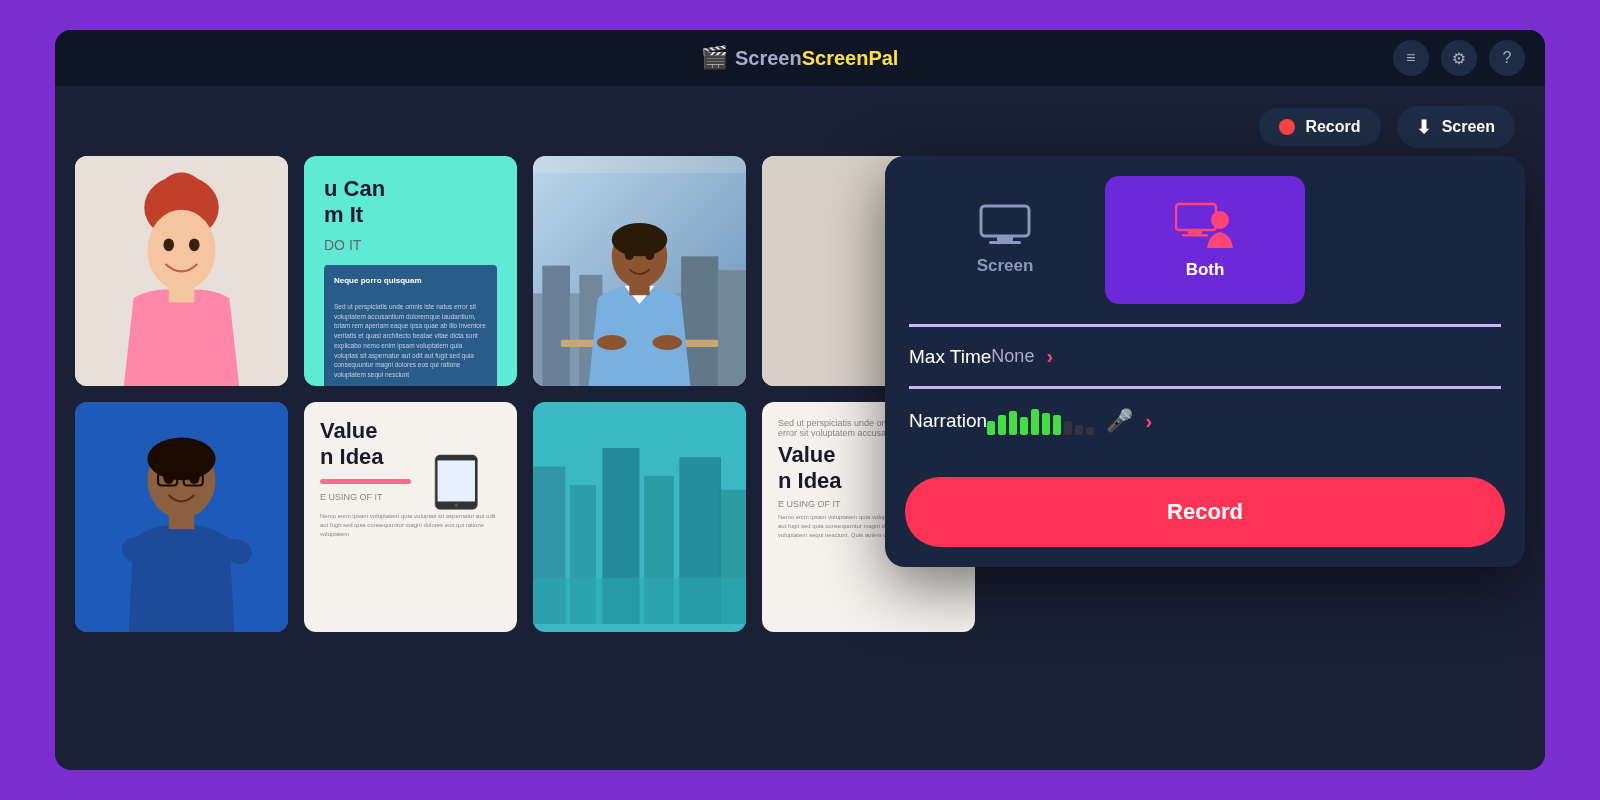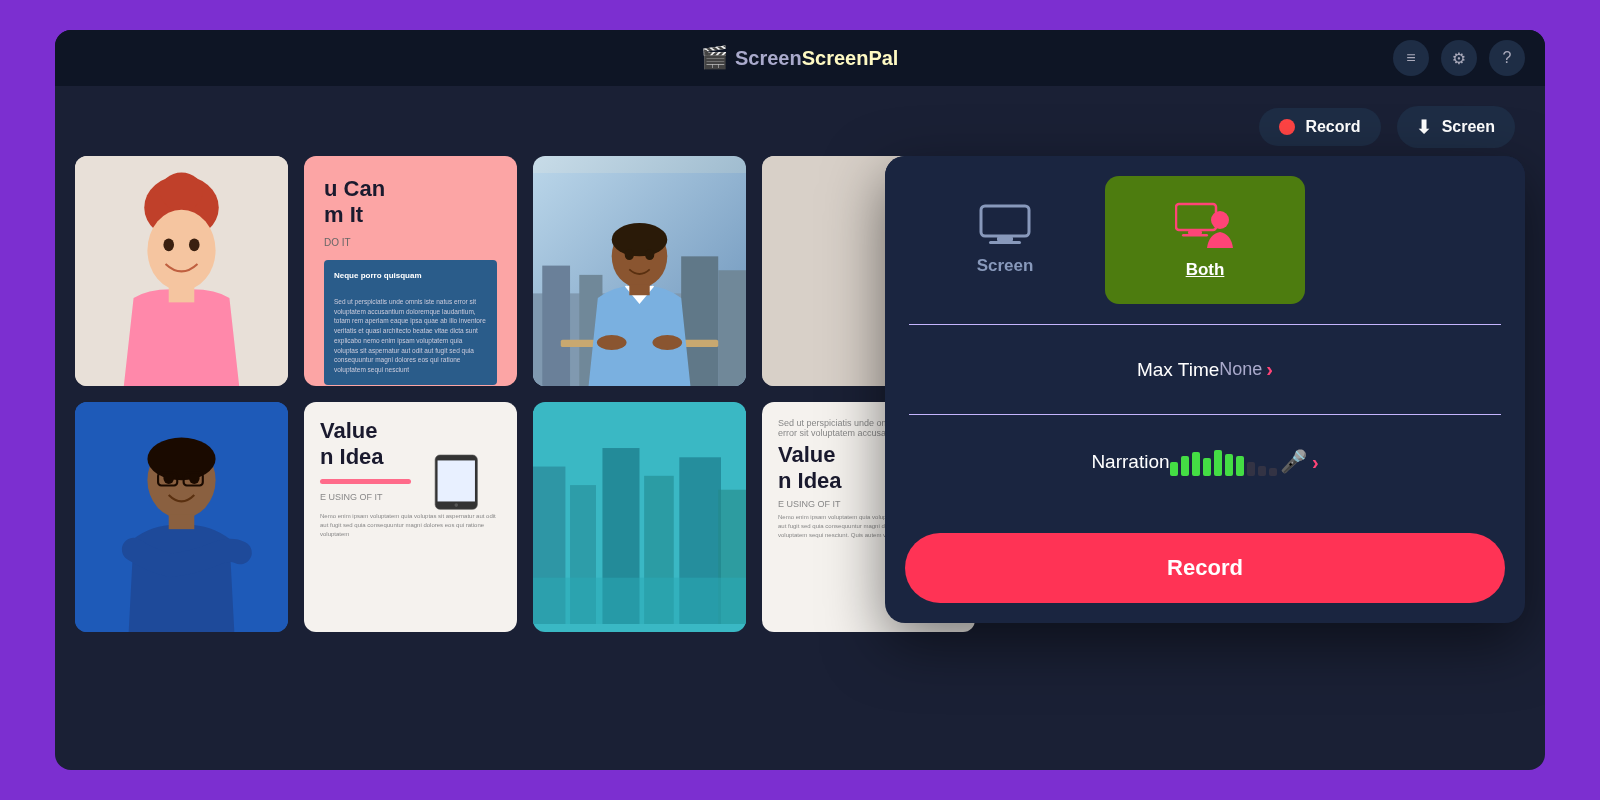--- a/index.html
+++ b/index.html
@@ -153,34 +153,34 @@
     
     .card-person-1 {
       background: #e8e0d8;
       display: flex;
       align-items: center;
       justify-content: center;
     }
 
     
     .card-presentation {
-      background: #fca5a5;
+      background: #5eead4;
       padding: 20px;
     }
 
     .card-presentation .title-text {
       font-size: 22px;
       font-weight: 800;
       color: #1a1a2e;
       line-height: 1.2;
       margin-bottom: 8px;
     }
 
     .card-presentation .subtitle-text {
-      font-size: 10px;
+      font-size: 14px;
       color: #666;
       margin-bottom: 12px;
     }
 
     .card-presentation .lorem-box {
       background: #2a5c8a;
       color: white;
       padding: 10px;
       border-radius: 4px;
       font-size: 7px;
@@ -239,23 +239,22 @@
       padding: 24px 20px;
       border-radius: 14px;
       cursor: pointer;
       gap: 12px;
       background: transparent;
       border: none;
       color: #8899bb;
     }
 
     .mode-option.active {
-      background: #4d7c0f;
-      color: white;
-      text-decoration: underline;
+      background: #6d28d9;
+      color: white;
     }
 
     .mode-option .mode-label {
       font-size: 17px;
       font-weight: 600;
     }
 
     .mode-option.active .mode-label {
       color: white;
       font-weight: 700;
@@ -281,35 +280,35 @@
 
     
     .settings-section {
       background: #1a2540;
       padding: 0 24px 20px 24px;
     }
 
     .settings-row {
       display: flex;
       align-items: center;
-      justify-content: center;
-      padding: 33px 0;
-      border-top: 1px solid #c4b5fd;
+      justify-content: flex-start;
+      padding: 18px 0;
+      border-top: 3px solid #c4b5fd;
     }
 
     .settings-label {
       color: white;
       font-size: 19px;
       font-weight: 500;
     }
 
     .settings-value {
       display: flex;
       align-items: center;
-      gap: 4px;
+      gap: 12px;
       color: #aac;
       font-size: 18px;
     }
 
     .chevron-right {
       color: #ff4477;
       font-size: 20px;
       font-weight: 700;
     }
 
@@ -348,21 +347,21 @@
   </style>
 </head>
 <body>
 
 <div class="app-window">
 
   <div class="title-bar">
     <div class="title-bar-logo">
       <span style="font-size:22px;">🎬</span>
       <span>
-        <span style="color:#aac;">Screen</span><span style="color:#fef9c3; font-weight:800;">ScreenPal</span>
+        <span style="color:#aac;">Screen</span><span style="color:#fde047; font-weight:800;">ScreenPal</span>
       </span>
     </div>
     <div class="title-bar-actions">
       <button class="icon-btn">
         <span>≡</span>
       </button>
       <button class="icon-btn">
         <span>⚙</span>
       </button>
       <button class="icon-btn">

